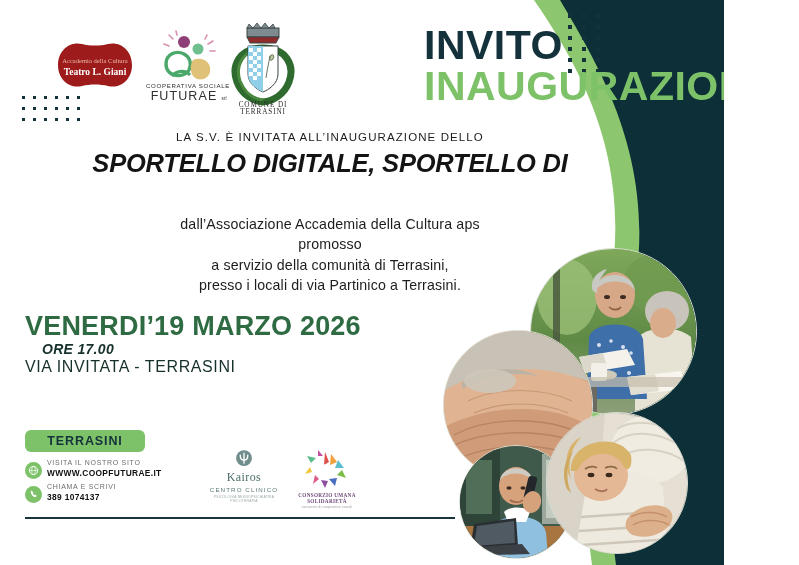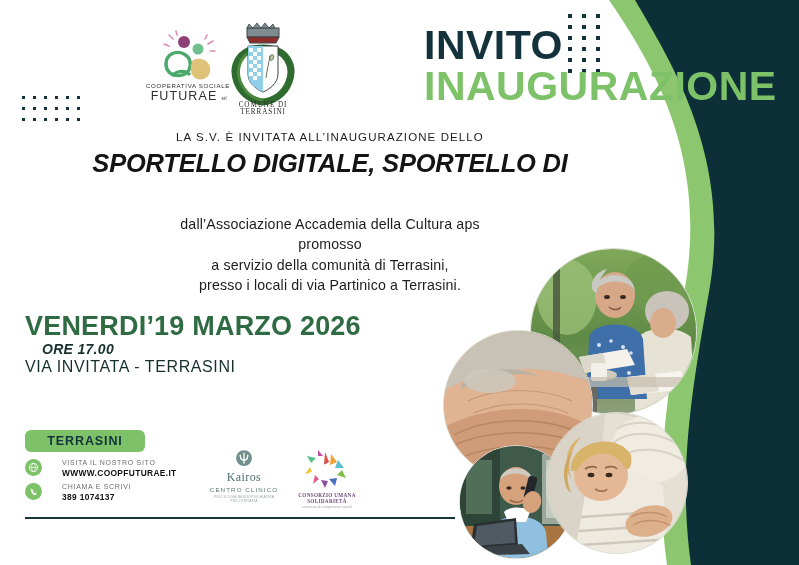--- a/index.html
+++ b/index.html
@@ -1,17 +1,17 @@
 <!DOCTYPE html>
 <html><head>
 <meta charset="utf-8">
 <style>
   html,body{margin:0;padding:0;background:#fff;}
   body{width:799px;height:565px;overflow:hidden;font-family:"Liberation Sans",sans-serif;}
-  #poster{position:relative;width:799px;height:565px;background:#ffffff;overflow:hidden;}
+  #poster{position:relative;width:724px;height:565px;background:#ffffff;overflow:hidden;}
 
   
   .rightpanel{position:absolute;top:0;right:0;width:260px;height:565px;overflow:hidden;}
   .rightpanel svg{display:block;}
 
   
   .dotgrid{position:absolute;display:grid;}
   .dotgrid span{display:block;}
 
   
@@ -40,21 +40,21 @@
   .oretime{position:absolute;left:42px;top:341px;font-size:14px;font-style:italic;
         font-weight:600;color:#16302c;letter-spacing:.3px;}
   .viaaddr{position:absolute;left:25px;top:358px;font-size:16px;color:#16302c;
         letter-spacing:.6px;}
 
   
   .contact-pill{position:absolute;left:25px;top:430px;width:120px;height:22px;
         background:#7dc268;border-radius:6px;display:flex;align-items:center;
         justify-content:center;color:#14323c;font-size:12.5px;font-weight:bold;
         letter-spacing:.9px;}
-  .contact-row{position:absolute;display:flex;align-items:flex-start;gap:20px;}
+  .contact-row{position:absolute;display:flex;align-items:flex-end;gap:5px;}
   .cc-icon{width:17px;height:17px;border-radius:50%;background:#7dc268;
         display:flex;align-items:center;justify-content:center;color:#fff;flex:0 0 auto;}
   .cc-lines .l1{font-size:7px;letter-spacing:.7px;color:#6d6d6d;line-height:1.25;}
   .cc-lines .l2{font-size:8.4px;letter-spacing:.35px;color:#111;font-weight:bold;line-height:1.3;}
 
   
   .logo-kairos{position:absolute;left:205px;top:449px;width:78px;text-align:center;}
   .logo-consorzio{position:absolute;left:288px;top:449px;width:78px;text-align:center;}
   .kairos-name{font-family:"Liberation Serif",serif;font-size:12px;color:#4a6d6a;
         letter-spacing:.4px;line-height:1;margin-top:2px;}
@@ -122,20 +122,28 @@
       <span style="width:3px;height:3px;background:#14323c;"></span>
       <span style="width:3px;height:3px;background:#14323c;"></span>
       <span style="width:3px;height:3px;background:#14323c;"></span>
       <span style="width:3px;height:3px;background:#14323c;"></span>
       <span style="width:3px;height:3px;background:#14323c;"></span>
   </div>
 
   <div class="invito">INVITO</div>
   <div class="inaugurazione">INAUGURAZIONE</div>
 
+  <div class="logo-teatro">
+    <svg width="110" height="58" viewBox="0 0 110 58">
+      <path d="M18 29 C18 14 30 5 42 8 C50 10 60 10 68 8 C80 5 92 14 92 29
+               C92 44 80 53 68 50 C60 48 50 48 42 50 C30 53 18 44 18 29 Z" fill="#9e1b1b"></path>
+      <text x="55" y="27" text-anchor="middle" fill="#e8b9a0" font-size="6.6" font-family="Liberation Serif, serif">Accademia della Cultura</text>
+      <text x="55" y="39" text-anchor="middle" fill="#ffffff" font-size="9.5" font-weight="bold" font-family="Liberation Serif, serif">Teatro L. Giani</text>
+    </svg>
+  </div>
 
   <div class="logo-futurae">
     <svg width="88" height="72" viewBox="0 0 88 72">
       <g>
         <circle cx="40" cy="12" r="6" fill="#8e3f78"></circle>
         <circle cx="54" cy="19" r="5.5" fill="#6fbf8f"></circle>
         <path d="M22 34 C22 24 32 20 40 24 C46 27 48 34 45 40 C41 47 30 47 25 42 C22 39 22 36 22 34 Z" fill="none" stroke="#4aa86a" stroke-width="3.4"></path>
         <path d="M49 30 C58 26 68 32 66 42 C64 50 54 52 49 46 C46 42 46 34 49 30 Z" fill="#e0c178"></path>
         <path d="M28 46 C33 40 42 40 46 45" fill="none" stroke="#4aa86a" stroke-width="3.2"></path>
         <g stroke="#d98fb0" stroke-width="1.6" stroke-linecap="round">

